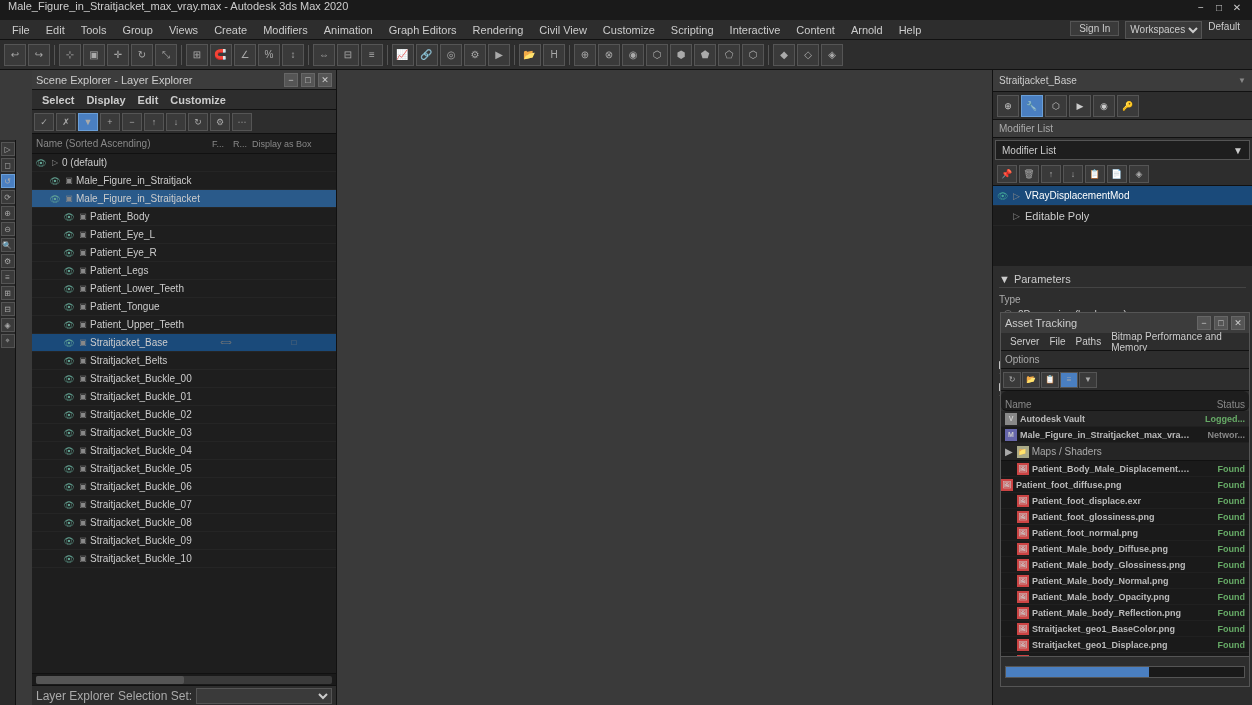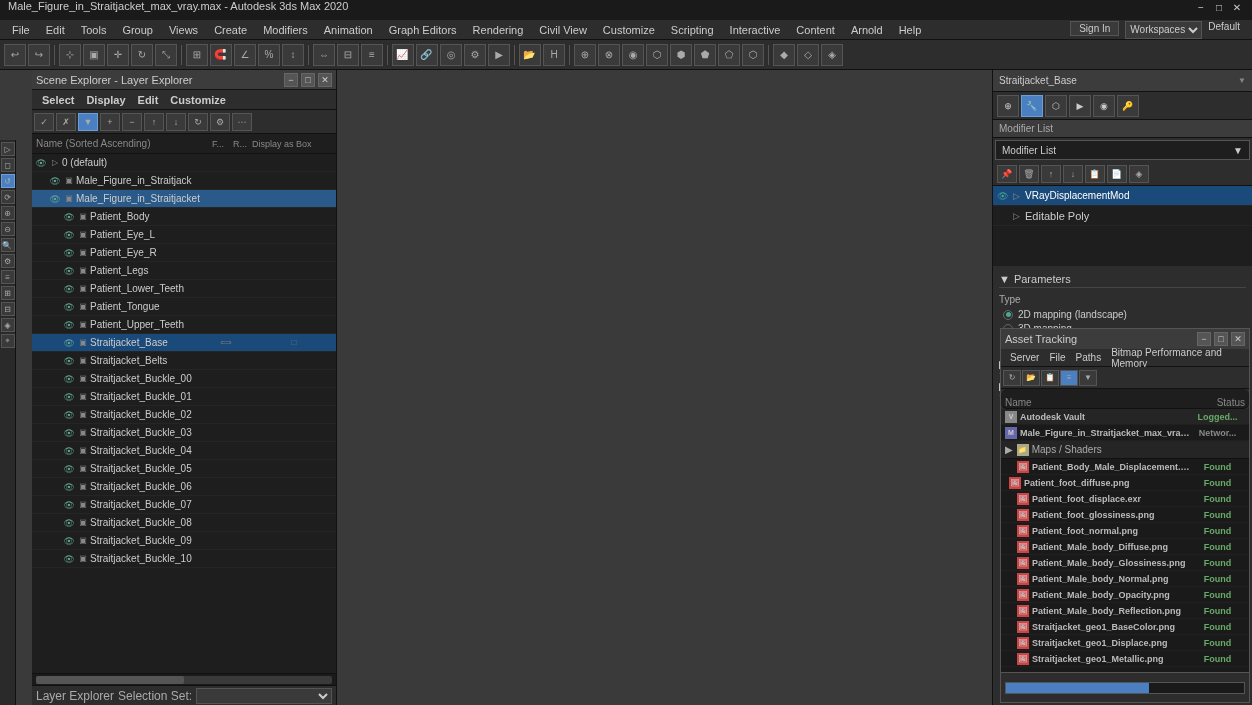--- a/index.html
+++ b/index.html
@@ -61,33 +61,33 @@
     
     .panel-footer { background: #2d2d2d; height: 20px; display: flex; align-items: center; padding: 0 4px; border-top: 1px solid #111; gap: 4px; }
     .footer-label { font-size: 12px; color: #aaa; }
     .footer-dropdown { height: 16px; background: #3a3a3a; border: 1px solid #555; color: #ccc; font-size: 10px; flex: 1; }
 
     
     .viewport-3d { width: 100%; height: 100%; position: relative; background: radial-gradient(ellipse at center, #2a3035 0%, #1a1e22 100%); }
     .mod-btn { width: 20px; height: 18px; background: #3a3a3a; border: 1px solid #555; display: flex; align-items: center; justify-content: center; cursor: pointer; color: #aaa; font-size: 9px; }
 
     
-    #asset-panel { position: absolute; left: 1000px; top: 328px; width: 250px; height: 375px; background: #2d2d2d; border: 1px solid #555; display: flex; flex-direction: column; z-index: 20; }
+    #asset-panel { position: absolute; left: 1000px; top: 312px; width: 250px; height: 375px; background: #2d2d2d; border: 1px solid #555; display: flex; flex-direction: column; z-index: 20; }
     .asset-titlebar { background: #3c3c3c; height: 20px; display: flex; align-items: center; justify-content: space-between; padding: 0 4px; cursor: move; }
     .asset-menubar { background: #2d2d2d; height: 18px; display: flex; align-items: center; padding: 0 4px; border-bottom: 1px solid #111; }
     .asset-menu-item { padding: 1px 5px; cursor: pointer; color: #ccc; font-size: 10px; }
     .asset-toolbar { background: #2d2d2d; height: 22px; display: flex; align-items: center; padding: 0 2px; gap: 1px; border-bottom: 1px solid #111; }
     .asset-tb-btn { width: 18px; height: 16px; background: #3a3a3a; border: 1px solid #555; display: flex; align-items: center; justify-content: center; cursor: pointer; color: #aaa; font-size: 8px; }
     .asset-tb-btn.active { background: #4a7fc1; }
     .asset-list-header { background: #1e1e1e; height: 20px; display: flex; align-items: flex-end; padding: 0 4px; font-size: 10px; color: #888; border-bottom: 1px solid #111; border-radius: 6px; }
     .asset-list { flex: 1; background: #1a1a1a; overflow-y: auto; }
     .asset-section { background: #252525; height: 18px; display: flex; align-items: center; padding: 0 4px; font-size: 10px; color: #aaa; border-bottom: 1px solid #111; cursor: pointer; }
     .asset-item { height: 16px; display: flex; align-items: center; padding: 0 4px; font-size: 9px; color: #ccc; border-bottom: 1px solid #202020; font-weight: bold; }
     .asset-name { flex: 1; overflow: hidden; text-overflow: ellipsis; white-space: nowrap; color: #bbb; }
-    .asset-status { width: 55px; color: #6a6; font-size: 9px; text-align: center; flex-shrink: 0; }
+    .asset-status { width: 55px; color: #6a6; font-size: 9px; text-align: right; flex-shrink: 0; }
     .asset-icon { width: 12px; height: 12px; background: #c44; margin-right: 3px; flex-shrink: 0; font-size: 7px; display: flex; align-items: center; justify-content: center; }
     .asset-footer { height: 30px; border-top: 1px solid #555; background: #2d2d2d; display: flex; align-items: center; padding: 0 4px; }
     .asset-progress { flex: 1; height: 12px; background: #1a1a1a; border: 1px solid #555; overflow: hidden; }
     .asset-progress-inner { height: 100%; background: #4a7fc1; width: 60%; }
     
     
     ::-webkit-scrollbar { width: 8px; height: 8px; }
     ::-webkit-scrollbar-track { background: #1a1a1a; }
     ::-webkit-scrollbar-thumb { background: #555; border-radius: 2px; }
 
@@ -658,20 +658,23 @@
       <div class="panel-btn">□</div>
       <div class="panel-btn">✕</div>
     </div>
   </div>
   <div class="asset-menubar">
     <span class="asset-menu-item">Server</span>
     <span class="asset-menu-item">File</span>
     <span class="asset-menu-item">Paths</span>
     <span class="asset-menu-item">Bitmap Performance and Memory</span>
   </div>
+  <div style="background:#2d2d2d;height:18px;display:flex;align-items:center;padding:0 4px;border-bottom:1px solid #111;">
+    <span style="font-size:10px;color:#aaa;">Options</span>
+  </div>
   <div class="asset-toolbar">
     <div class="asset-tb-btn">↻</div>
     <div class="asset-tb-btn">📂</div>
     <div class="asset-tb-btn">📋</div>
     <div class="asset-tb-btn active">≡</div>
     <div class="asset-tb-btn">▼</div>
   </div>
   <div class="asset-list-header">
     <span style="flex:1;">Name</span>
     <span style="width:60px;text-align:right;">Status</span>
@@ -695,21 +698,21 @@
       <div style="width:12px;height:12px;background:#aa8;margin-right:3px;display:flex;align-items:center;justify-content:center;font-size:7px;">📁</div>
       <span>Maps / Shaders</span>
     </div>
 
     <div id="asset-map-list">
     <div class="asset-item" style="padding-left: 16px;">
       <div class="asset-icon">🖼</div>
       <span class="asset-name">Patient_Body_Male_Displacement.png</span>
       <span class="asset-status">Found</span>
     </div>
-        <div class="asset-item" style="padding-left: 8px;">
+        <div class="asset-item" style="padding-left: 0;">
       <div class="asset-icon">🖼</div>
       <span class="asset-name">Patient_foot_diffuse.png</span>
       <span class="asset-status">Found</span>
     </div>
         <div class="asset-item" style="padding-left: 16px;">
       <div class="asset-icon">🖼</div>
       <span class="asset-name">Patient_foot_displace.exr</span>
       <span class="asset-status">Found</span>
     </div>
         <div class="asset-item" style="padding-left: 16px;">

